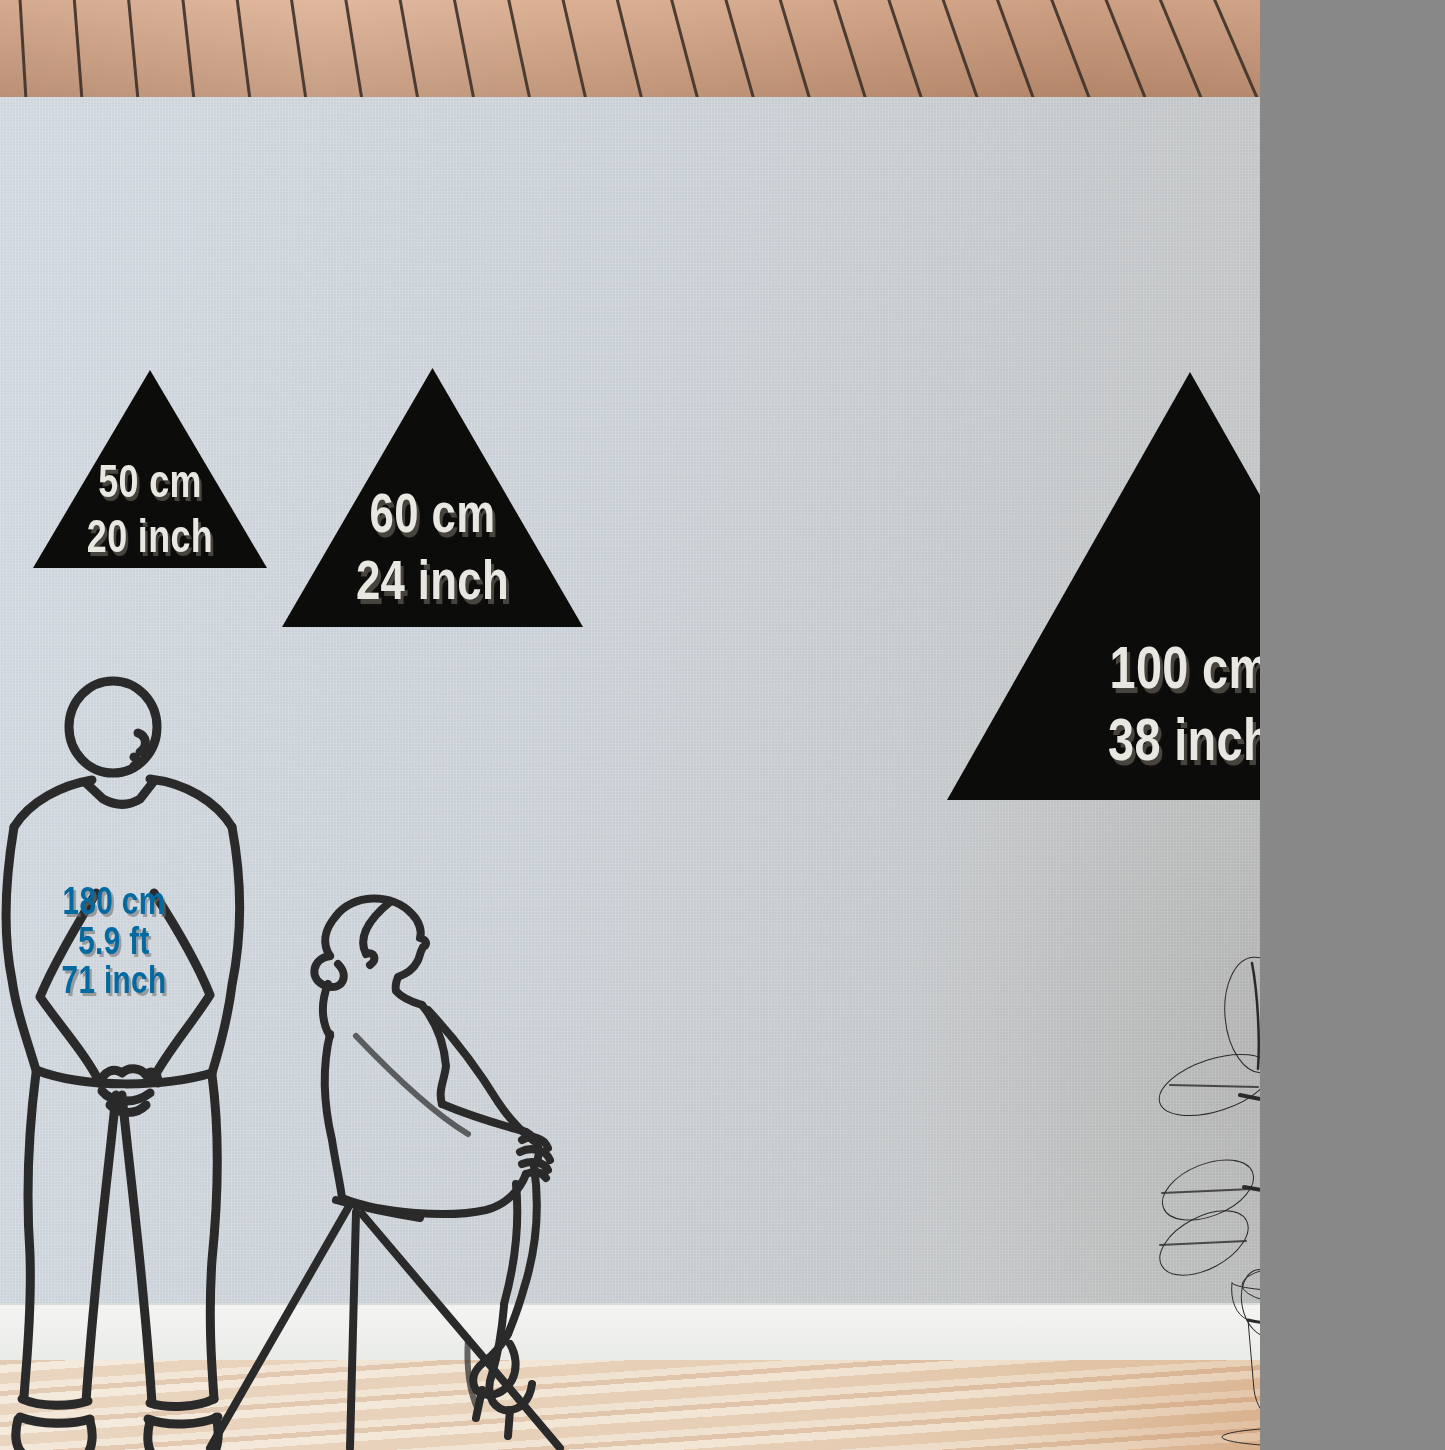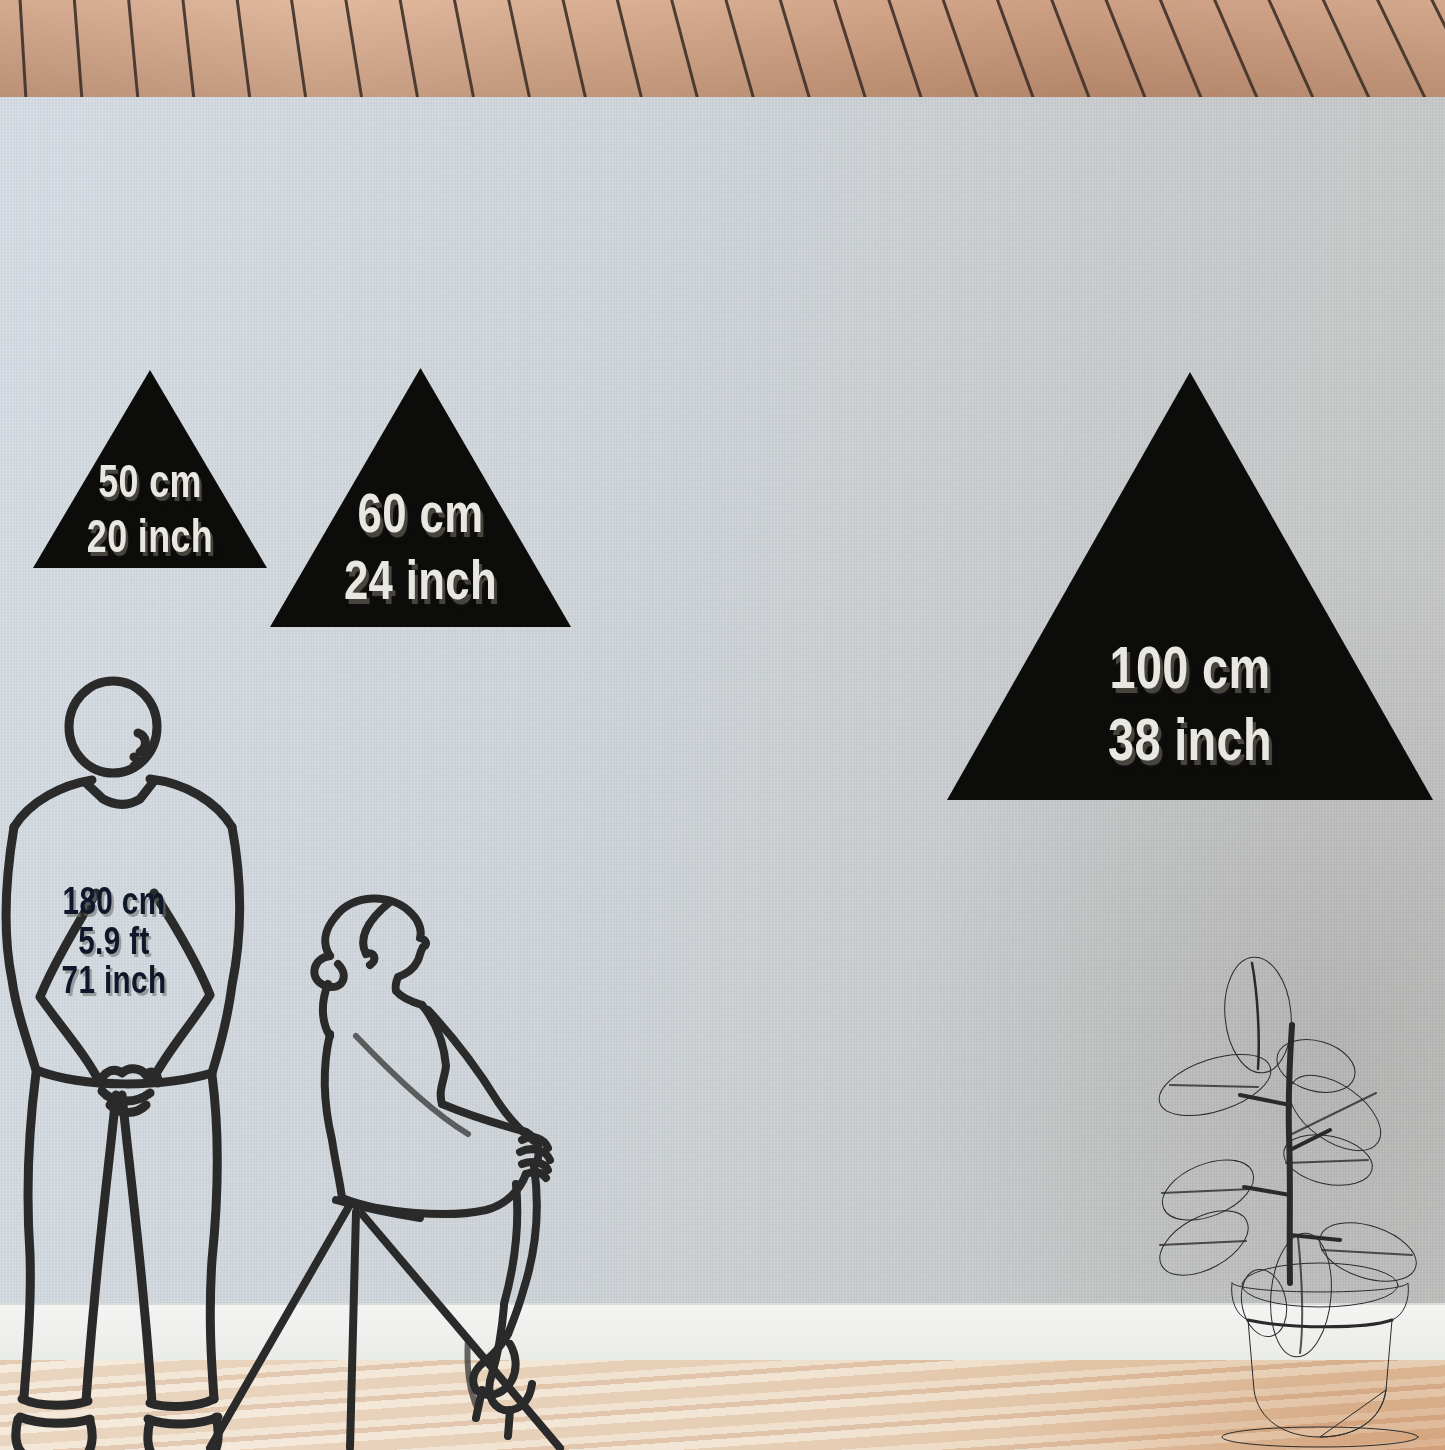--- a/index.html
+++ b/index.html
@@ -1,17 +1,17 @@
 <!DOCTYPE html>
 <html><head>
 <meta charset="utf-8">
 <style>
   html,body{margin:0;padding:0;background:#888;}
   .scene{
-    position:relative;width:1445px;height:1450px;overflow:hidden;
+    position:relative;width:1260px;height:1450px;overflow:hidden;
     font-family:"Liberation Sans",sans-serif;background:#cfd5da;
   }
   
   .ceiling{
     position:absolute;left:0;top:0;width:1445px;height:98px;overflow:hidden;
     background:
       linear-gradient(180deg,rgba(255,255,255,.10),rgba(0,0,0,.10)),
       linear-gradient(90deg,#cfa083,#dcb093 22%,#d4a384 48%,#c79475 75%,#cf9e80);
     box-shadow:0 3px 6px rgba(60,50,40,.25);
   }
@@ -48,21 +48,21 @@
   }
   .tri-label{
     position:absolute;left:0;right:0;text-align:center;
     font-weight:700;color:#e9e7e1;line-height:1.2;letter-spacing:.5px;
     text-shadow:.07em .09em 0 #47433d, .10em .14em .06em rgba(20,18,16,.55);
   }
   .cond{display:block;transform:scaleX(.78);transform-origin:center;white-space:nowrap;}
   
   .ref-label{
     position:absolute;left:28px;top:882px;width:172px;text-align:center;
-    font-weight:700;font-size:38px;line-height:1.04;color:#0f172a;letter-spacing:.5px;
+    font-weight:700;font-size:38px;line-height:1.04;color:#0369a1;letter-spacing:.5px;
     text-shadow:3px 3px 0 rgba(115,115,115,.6);
   }
   
   .lineart{position:absolute;}
   .lineart path,.lineart ellipse,.lineart line{fill:none;stroke:#2a2a2a;stroke-linecap:round;stroke-linejoin:round;}
 </style>
 </head>
 <body>
 
 <div class="scene">
@@ -104,21 +104,21 @@
   <div class="baseboard"></div>
   <div class="floor"></div>
 
   <div class="tri" style="left:33px;top:370px;width:234px;height:198px;">
     <div class="tri-label" style="bottom:4px;font-size:46px;">
       <span class="cond">50 cm</span>
       <span class="cond">20 inch</span>
     </div>
   </div>
 
-  <div class="tri" style="left:270px;top:368px;width:301px;height:259px;">
+  <div class="tri" style="left:282px;top:368px;width:301px;height:259px;">
     <div class="tri-label" style="bottom:14px;font-size:56px;">
       <span class="cond">60 cm</span>
       <span class="cond">24 inch</span>
     </div>
   </div>
 
 
   <div class="tri" style="left:947px;top:372px;width:486px;height:428px;">
     <div class="tri-label" style="bottom:24px;font-size:60px;">
       <span class="cond">100 cm</span>

